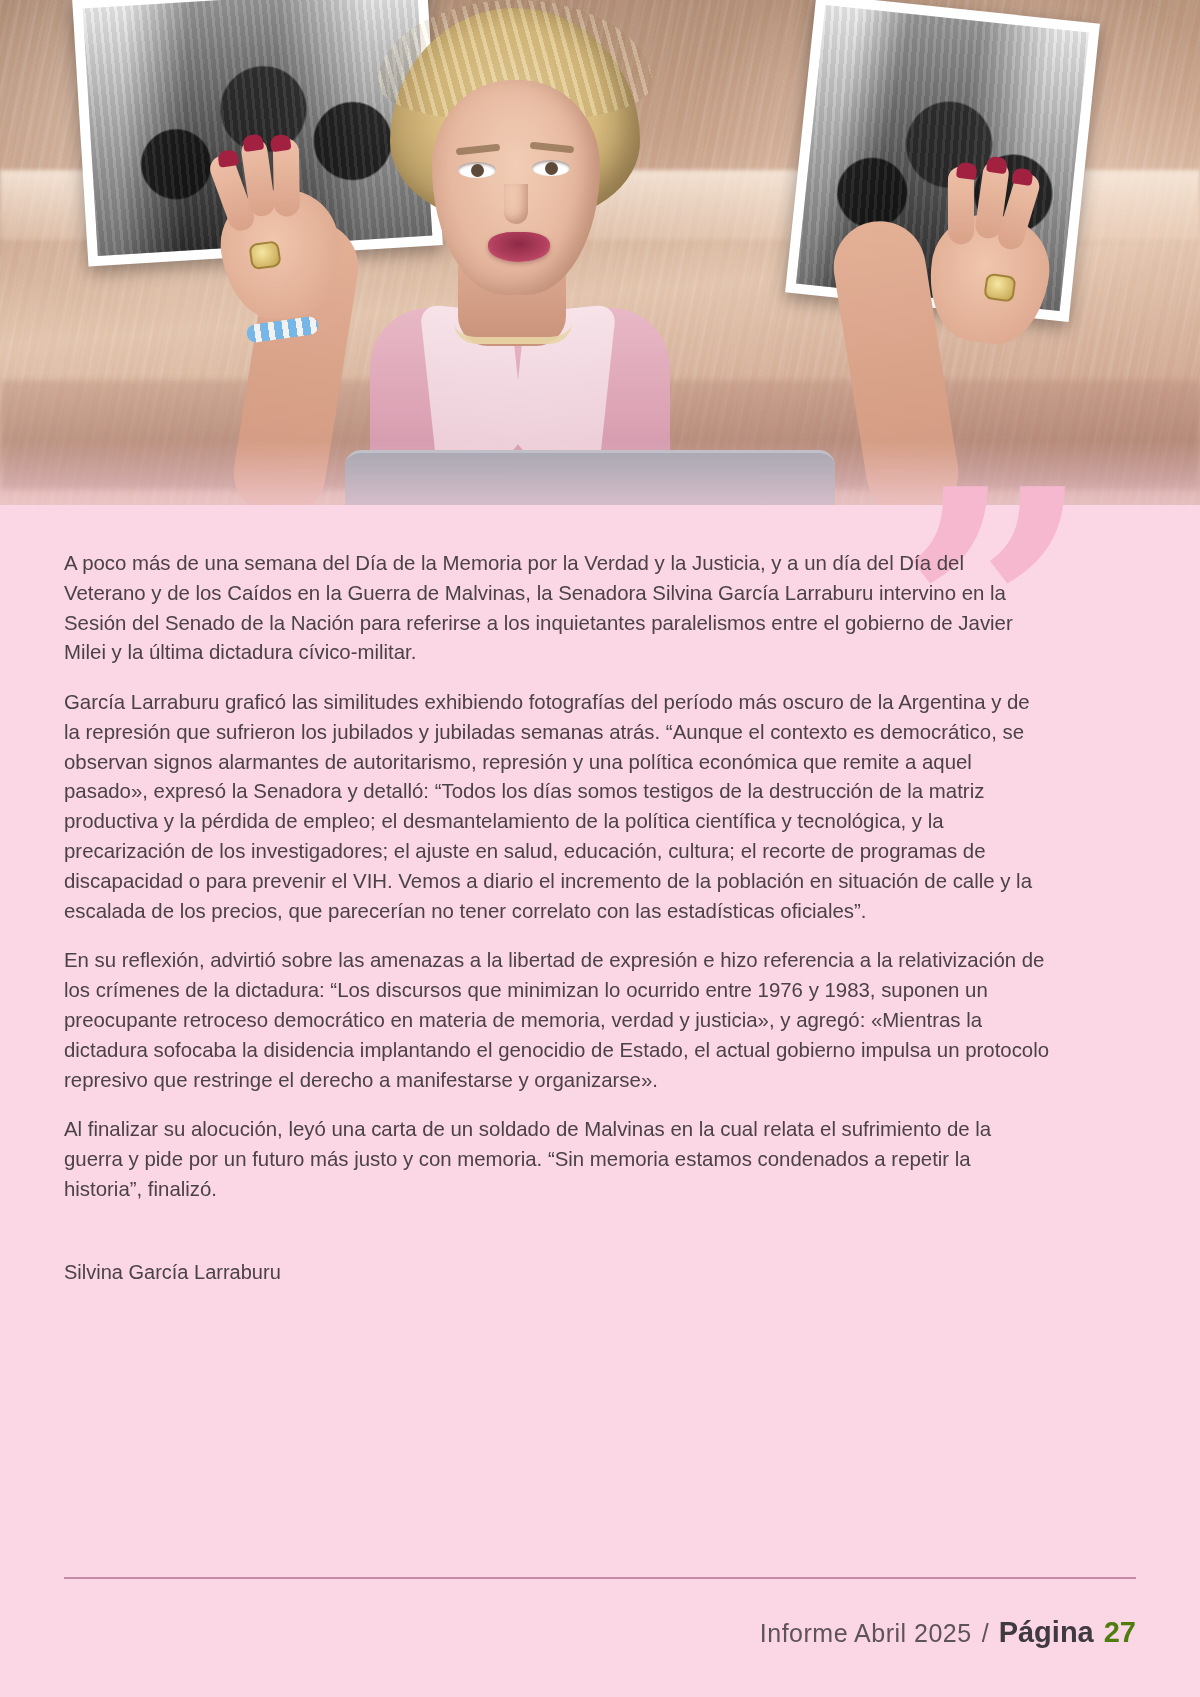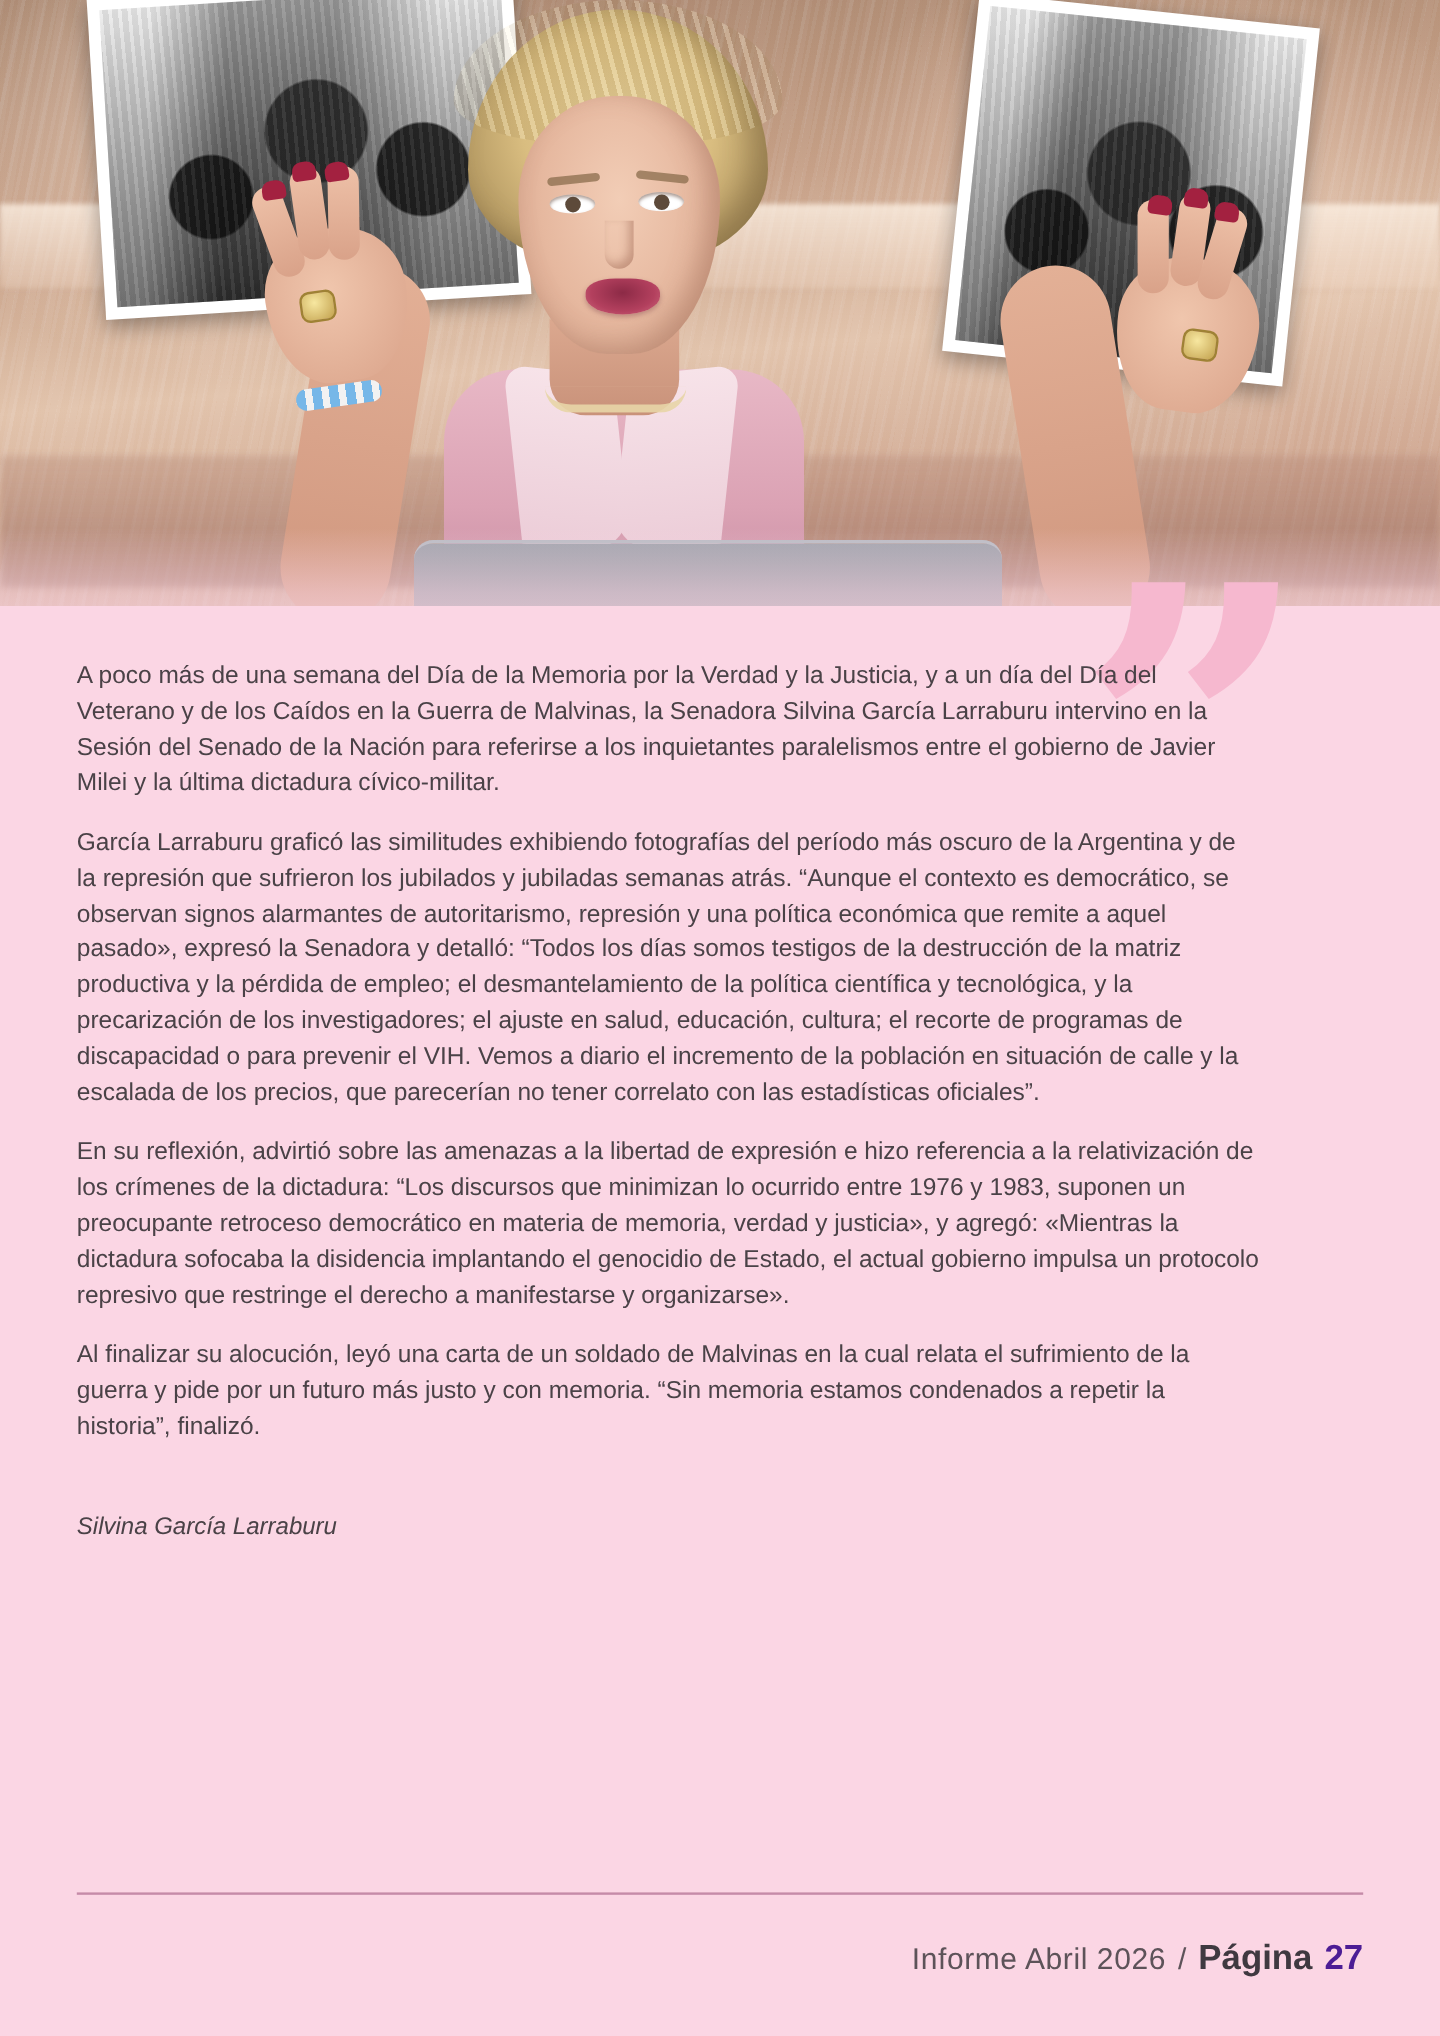--- a/index.html
+++ b/index.html
@@ -235,21 +235,20 @@
     font-size: 20.4px;
     line-height: 1.46;
     color: #4a4247;
   }
   .body p { margin: 12px 0 20px 0; }
   .signature {
     position: relative;
     padding: 36px 64px 0 64px;
     font-size: 20px;
     color: #4a4247;
-    font-style: italic;
   }
 
   .rule {
     position: absolute;
     left: 64px; right: 64px;
     bottom: 118px;
     height: 2px;
     background: #c58ba8;
   }
 
@@ -258,21 +257,21 @@
     right: 64px;
     bottom: 48px;
     display: flex;
     align-items: baseline;
     gap: 10px;
     color: #5d5359;
   }
   .footer .f-label { font-size: 25px; letter-spacing: .5px; }
   .footer .f-sep { font-size: 25px; color:#5d5359; }
   .footer .f-page { font-size: 29px; font-weight: 700; color:#3f3940; }
-  .footer .f-num { font-size: 29px; font-weight: 700; color:#4c1d95; }
+  .footer .f-num { font-size: 29px; font-weight: 700; color:#4d7c0f; }
 </style>
 </head>
 <body>
 
 <div class="page">
 
   <div class="photo">
     <div class="wall"></div>
     <div class="wall-band"></div>
     <div class="wall-band2"></div>
@@ -340,19 +339,19 @@
       <p>García Larraburu graficó las similitudes exhibiendo fotografías del período más oscuro de la Argentina y de la represión que sufrieron los jubilados y jubiladas semanas atrás. “Aunque el contexto es democrático, se observan signos alarmantes de autoritarismo, represión y una política económica que remite a aquel pasado», expresó la Senadora y detalló: “Todos los días somos testigos de la destrucción de la matriz productiva y la pérdida de empleo; el desmantelamiento de la política científica y tecnológica, y la precarización de los investigadores; el ajuste en salud, educación, cultura; el recorte de programas de discapacidad o para prevenir el VIH. Vemos a diario el incremento de la población en situación de calle y la escalada de los precios, que parecerían no tener correlato con las estadísticas oficiales”.</p>
       <p>En su reflexión, advirtió sobre las amenazas a la libertad de expresión e hizo referencia a la relativización de los crímenes de la dictadura: “Los discursos que minimizan lo ocurrido entre 1976 y 1983, suponen un preocupante retroceso democrático en materia de memoria, verdad y justicia», y agregó: «Mientras la dictadura sofocaba la disidencia implantando el genocidio de Estado, el actual gobierno impulsa un protocolo represivo que restringe el derecho a manifestarse y organizarse».</p>
       <p>Al finalizar su alocución, leyó una carta de un soldado de Malvinas en la cual relata el sufrimiento de la guerra y pide por un futuro más justo y con memoria. “Sin memoria estamos condenados a repetir la historia”, finalizó.</p>
     </div>
 
     <div class="signature">Silvina García Larraburu</div>
 
     <div class="rule"></div>
 
     <div class="footer">
-      <span class="f-label">Informe Abril 2026</span>
+      <span class="f-label">Informe Abril 2025</span>
       <span class="f-sep">/</span>
       <span class="f-page">Página</span>
       <span class="f-num">27</span>
     </div>
   </div>
 </div>
 
 </body></html>

